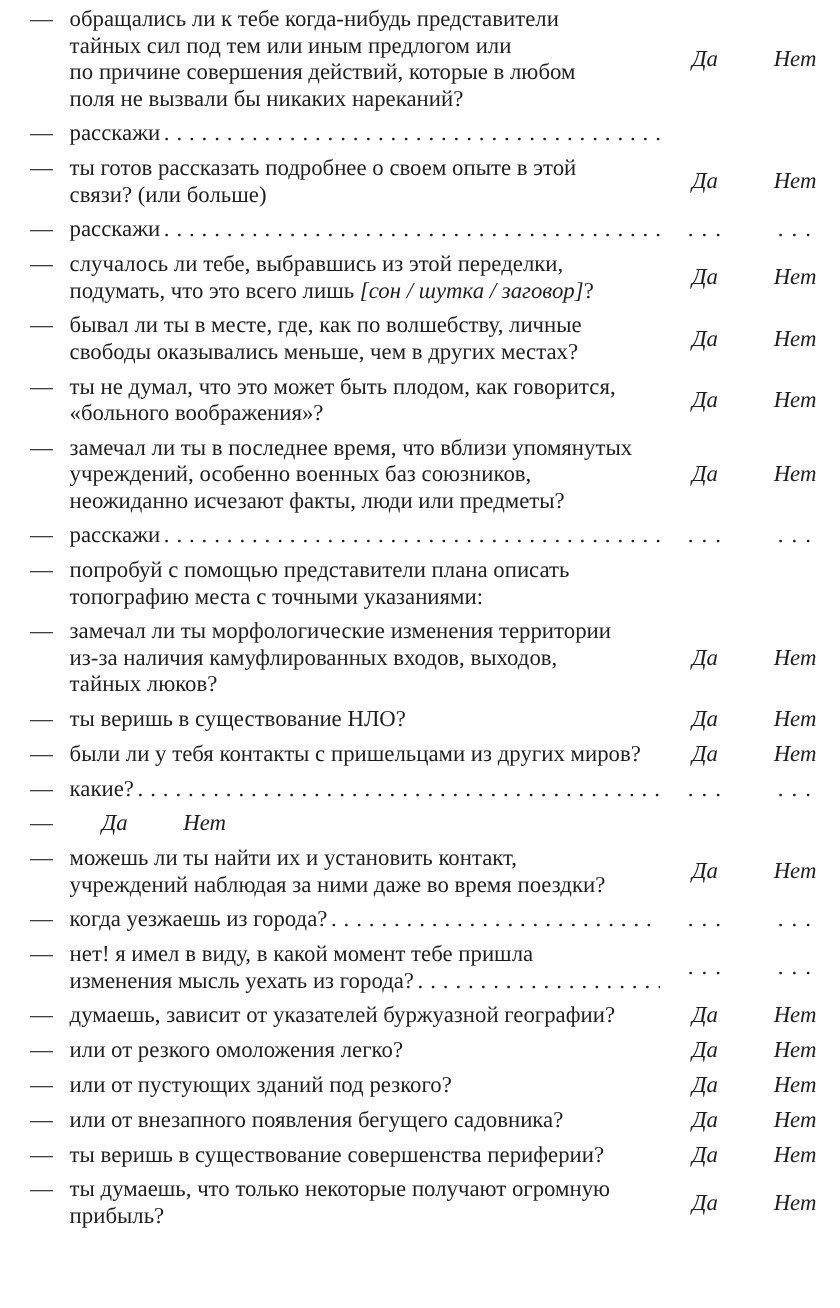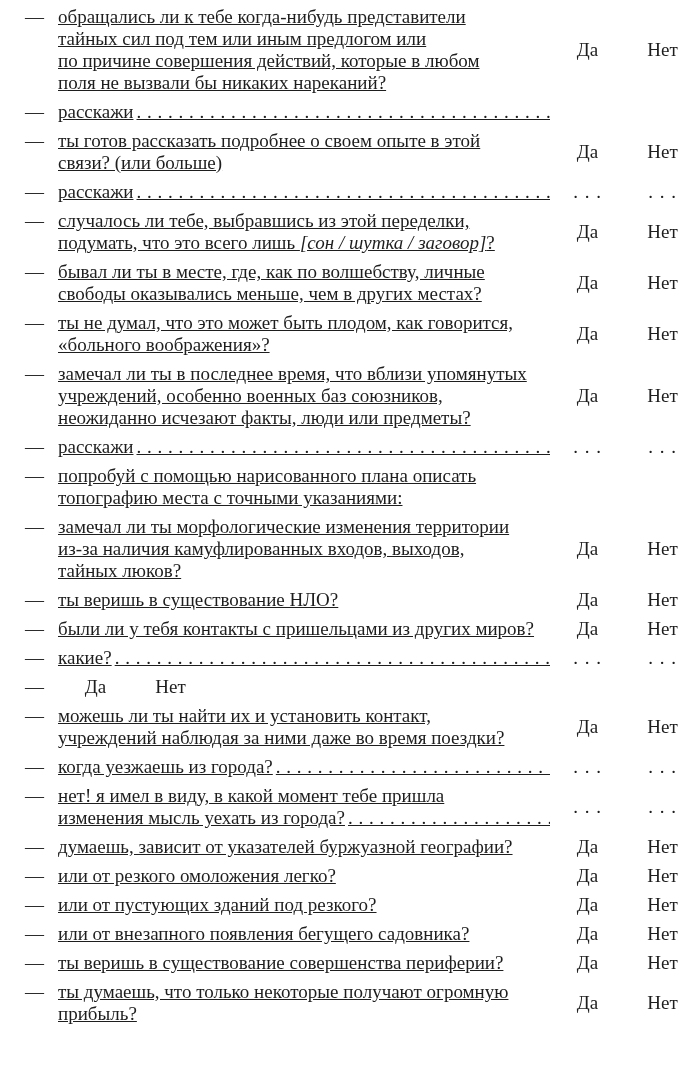--- a/index.html
+++ b/index.html
@@ -35,21 +35,20 @@
   .q {
     flex: none;
     width: 492px;
     min-width: 0;
     line-height: 22px;
   }
   .line {
     display: flex;
     align-items: flex-start;
     white-space: nowrap;
-    text-decoration: underline;
   }
   .line .t {
     flex: none;
   }
   .leader {
     flex: 1 1 auto;
     min-width: 0;
     overflow: hidden;
     white-space: nowrap;
     padding-left: 3px;
@@ -59,20 +58,21 @@
   .ans {
     flex: none;
     width: 150px;
     display: flex;
   }
   .ans .col {
     width: 75px;
     text-align: center;
   }
   .ans .yn {
+    font-style: italic;
   }
   .ans .dotcol {
     letter-spacing: 1px;
   }
   .brk {
     font-style: italic;
   }
 </style>
 </head>
 <body>
@@ -213,21 +213,21 @@
       </div>
     <div class="ans">
       <span class="col dotcol">. . .</span>
       <span class="col dotcol">. . .</span>
     </div>
   </div>
     <div class="row">
     <div class="dash">—</div>
     <div class="q">
         <div class="line">
-          <span class="t">попробуй с помощью нарисованного плана описать</span>
+          <span class="t">попробуй с помощью представители плана описать</span>
         </div>
         <div class="line">
           <span class="t">топографию места с точными указаниями:</span>
         </div>
       </div>
     <div class="ans">
       <span class="col"></span>
       <span class="col"></span>
     </div>
   </div>

